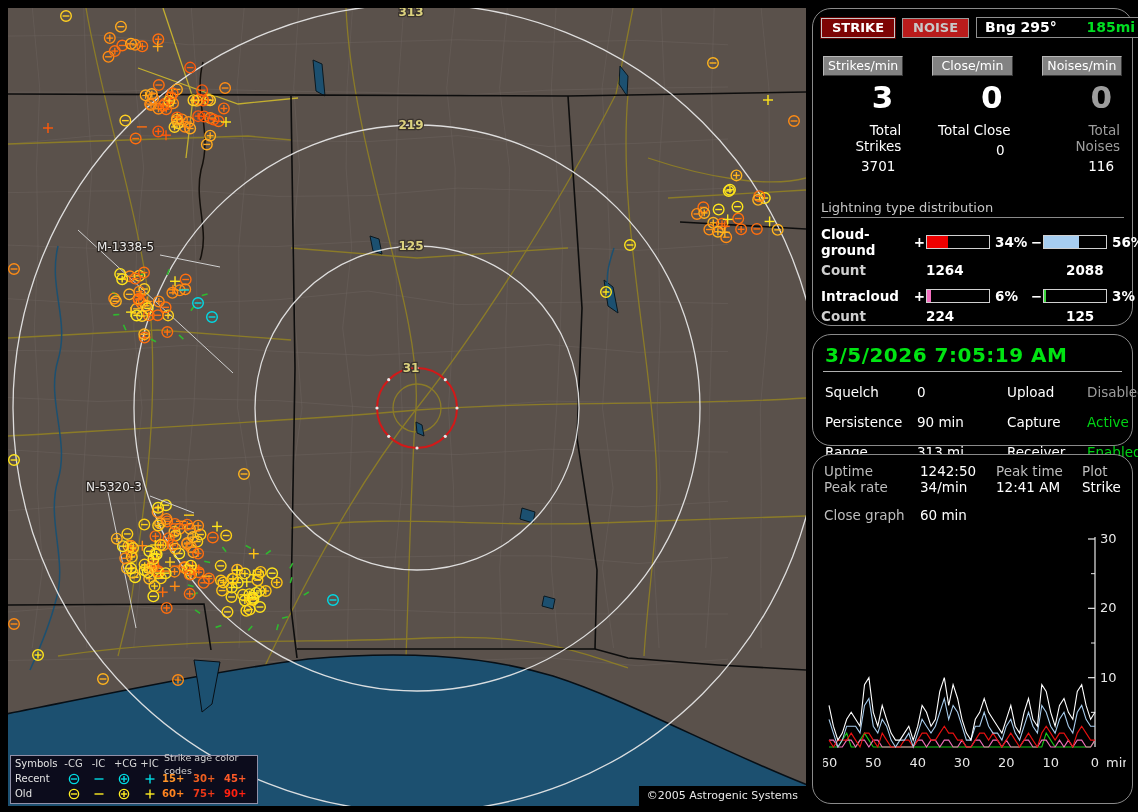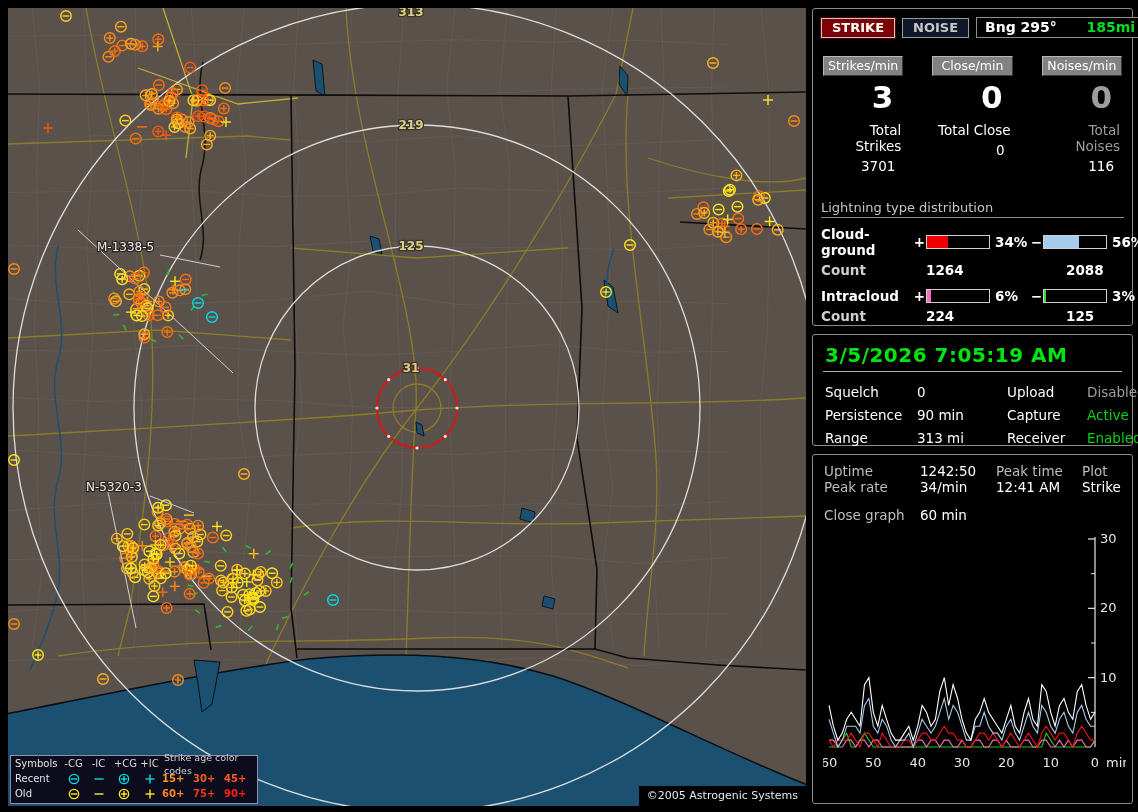--- a/index.html
+++ b/index.html
@@ -9,29 +9,29 @@
   .copyright{position:absolute;right:0;bottom:0;background:#000;color:#e8e8e8;font-size:11px;padding:3px 8px 4px 8px;}
   .legend{position:absolute;left:2px;top:747px;width:246px;height:47px;background:#0c0c1c;border:1px solid #9090a8;
           color:#ddd;font-size:10px;display:grid;grid-template-rows:15px 15px 15px;align-items:center;}
   .legend-row{display:grid;grid-template-columns:50px 25px 25px 26px 25px 31px 31px 31px;align-items:center;line-height:13px;}
   .legend-row .hdr{color:#d8d8d8;}
   .legend-row .lbl{padding-left:4px;color:#e4e4e4;}
   .legend-row .age{font-weight:bold;}
   .legend-row .agehdr{grid-column:6 / span 3;color:#d0d0d0;font-size:9.5px;padding-left:2px;}
   .legend svg{display:block;margin:0 auto;}
 
-  .panel{position:absolute;left:812px;width:321px;background:#000;border:1px solid #8a8a8a;border-radius:3px;box-sizing:border-box;color:#fff;}
+  .panel{position:absolute;left:812px;width:321px;background:#000;border:1px solid #8a8a8a;border-radius:19px;box-sizing:border-box;color:#fff;}
   .panel1{top:8px;height:318px;padding:8px;}
   .panel2{top:334px;height:112px;padding:6px 10px;}
   .panel3{top:454px;height:350px;padding:8px 10px;}
 
   .tabs-row{display:flex;align-items:center;}
   .tab-btn{font-family:inherit;font-size:13px;font-weight:bold;padding:1px 10px 2px 10px;margin-right:7px;cursor:pointer;}
   .strike-btn{background:#7d0404;color:#fff;border:1px solid #c8c8c8;outline:1px solid #5a0000;}
-  .noise-btn{background:#0f172a;color:#c8c8c8;border:1px solid #9a9a9a;}
+  .noise-btn{background:#b91c1c;color:#c8c8c8;border:1px solid #9a9a9a;}
   .bng-box{margin-left:auto;border:1px solid #909090;background:#000;display:flex;gap:10px;align-items:center;
            font-size:14px;font-weight:bold;padding:1px 8px 2px 8px;min-width:150px;justify-content:space-between;}
   .bng-box .green{color:#00dd22;}
 
   .cols{display:grid;grid-template-columns:1fr 1fr 1fr;gap:29px;margin-top:18px;padding:0 2px;}
   .ccol{text-align:right;}
   .col-btn{display:block;width:100%;background:#828282;color:#fff;border:1px solid #3a3a3a;border-top-color:#b8b8b8;border-left-color:#b8b8b8;
            font-family:inherit;font-size:12.5px;text-align:center;padding:1px 0 2px 0;box-sizing:border-box;}
   .rate{font-size:31px;font-weight:bold;line-height:34px;padding:4px 10px 2px 0;}
   .tlabel{font-size:13.5px;padding:6px 2px 2px 0;}
@@ -42,21 +42,21 @@
   .dist-title{color:#c6c6c6;font-size:13px;border-bottom:1px solid #8a8a8a;padding-bottom:2px;margin-bottom:8px;}
   .drow{display:grid;grid-template-columns:92px 13px 64px 40px 13px 64px 34px;align-items:center;font-size:13.5px;font-weight:bold;margin:6px 0 2px 0;}
   .dsign{text-align:center;font-weight:bold;}
   .dbar{height:12px;border:1px solid #d0d0d0;background:#000;position:relative;}
   .dbar i{display:block;height:100%;}
   .dpct{padding-left:5px;}
   .crow{display:grid;grid-template-columns:105px 140px auto;font-size:13.5px;font-weight:bold;margin:4px 0 10px 0;}
   .crow .clabel{color:#cfcfcf;}
 
   .date-line{color:#00e412;font-size:20px;font-weight:bold;letter-spacing:0.5px;padding:2px 0 4px 2px;border-bottom:1px solid #b0b0b0;}
-  .status-grid{display:grid;grid-template-columns:92px 90px 80px auto;row-gap:7px;font-size:13.5px;margin-top:12px;padding-left:2px;}
+  .status-grid{display:grid;grid-template-columns:92px 90px 80px auto;row-gap:14px;font-size:13.5px;margin-top:12px;padding-left:2px;}
   .green-val{color:#00d414;}
 
   .sess-grid{display:grid;grid-template-columns:96px 76px 86px auto;row-gap:0;font-size:13.5px;padding-left:1px;}
   .sess-lbl{color:#bdbdbd;}
   .trend-row{display:grid;grid-template-columns:96px auto;font-size:13.5px;margin-top:12px;padding-left:1px;}
   #trend-svg{margin-top:2px;}
   .tick-label{fill:#e8e8e8;font-size:13px;font-family:"DejaVu Sans",sans-serif;}
   .ring-label{fill:#dcd27e;font-size:12px;font-weight:bold;font-family:"DejaVu Sans",sans-serif;paint-order:stroke;stroke:#3a332e;stroke-width:2.5px;}
   .cell-label{fill:#ececec;font-size:12px;font-family:"DejaVu Sans",sans-serif;paint-order:stroke;stroke:#2a2420;stroke-width:2.5px;}
 </style>

